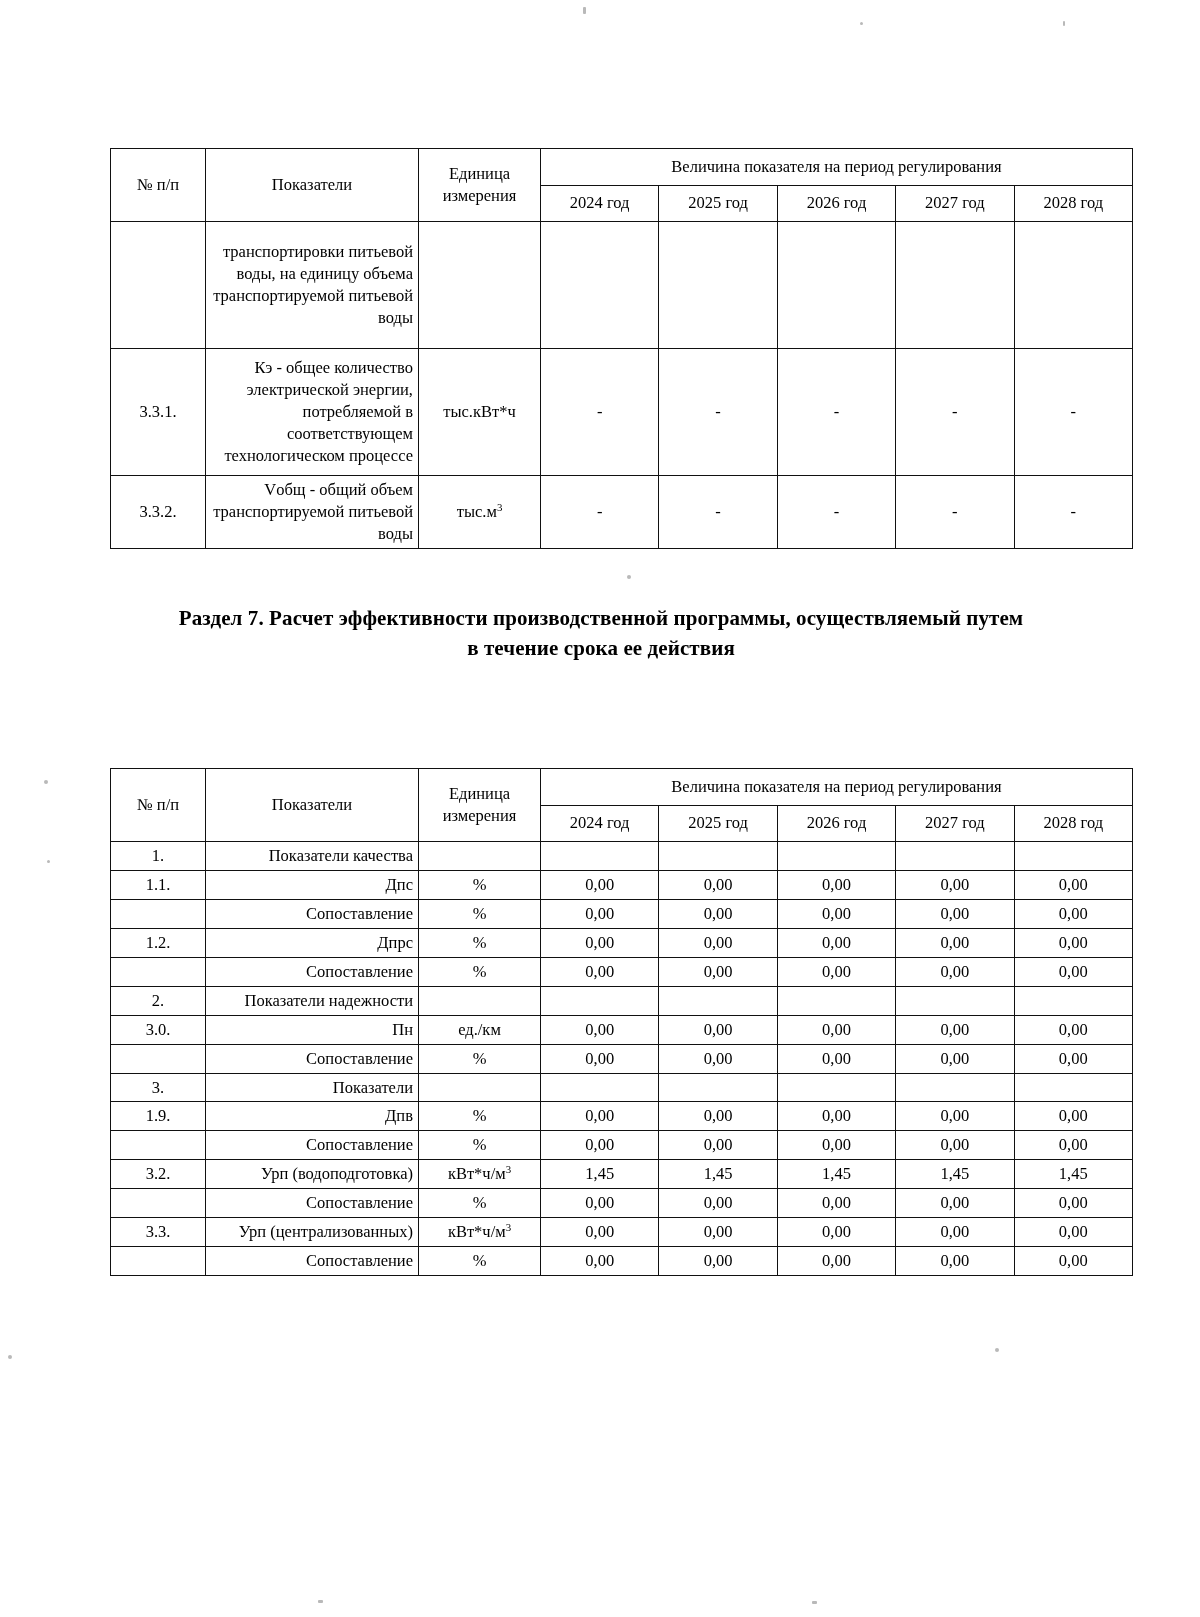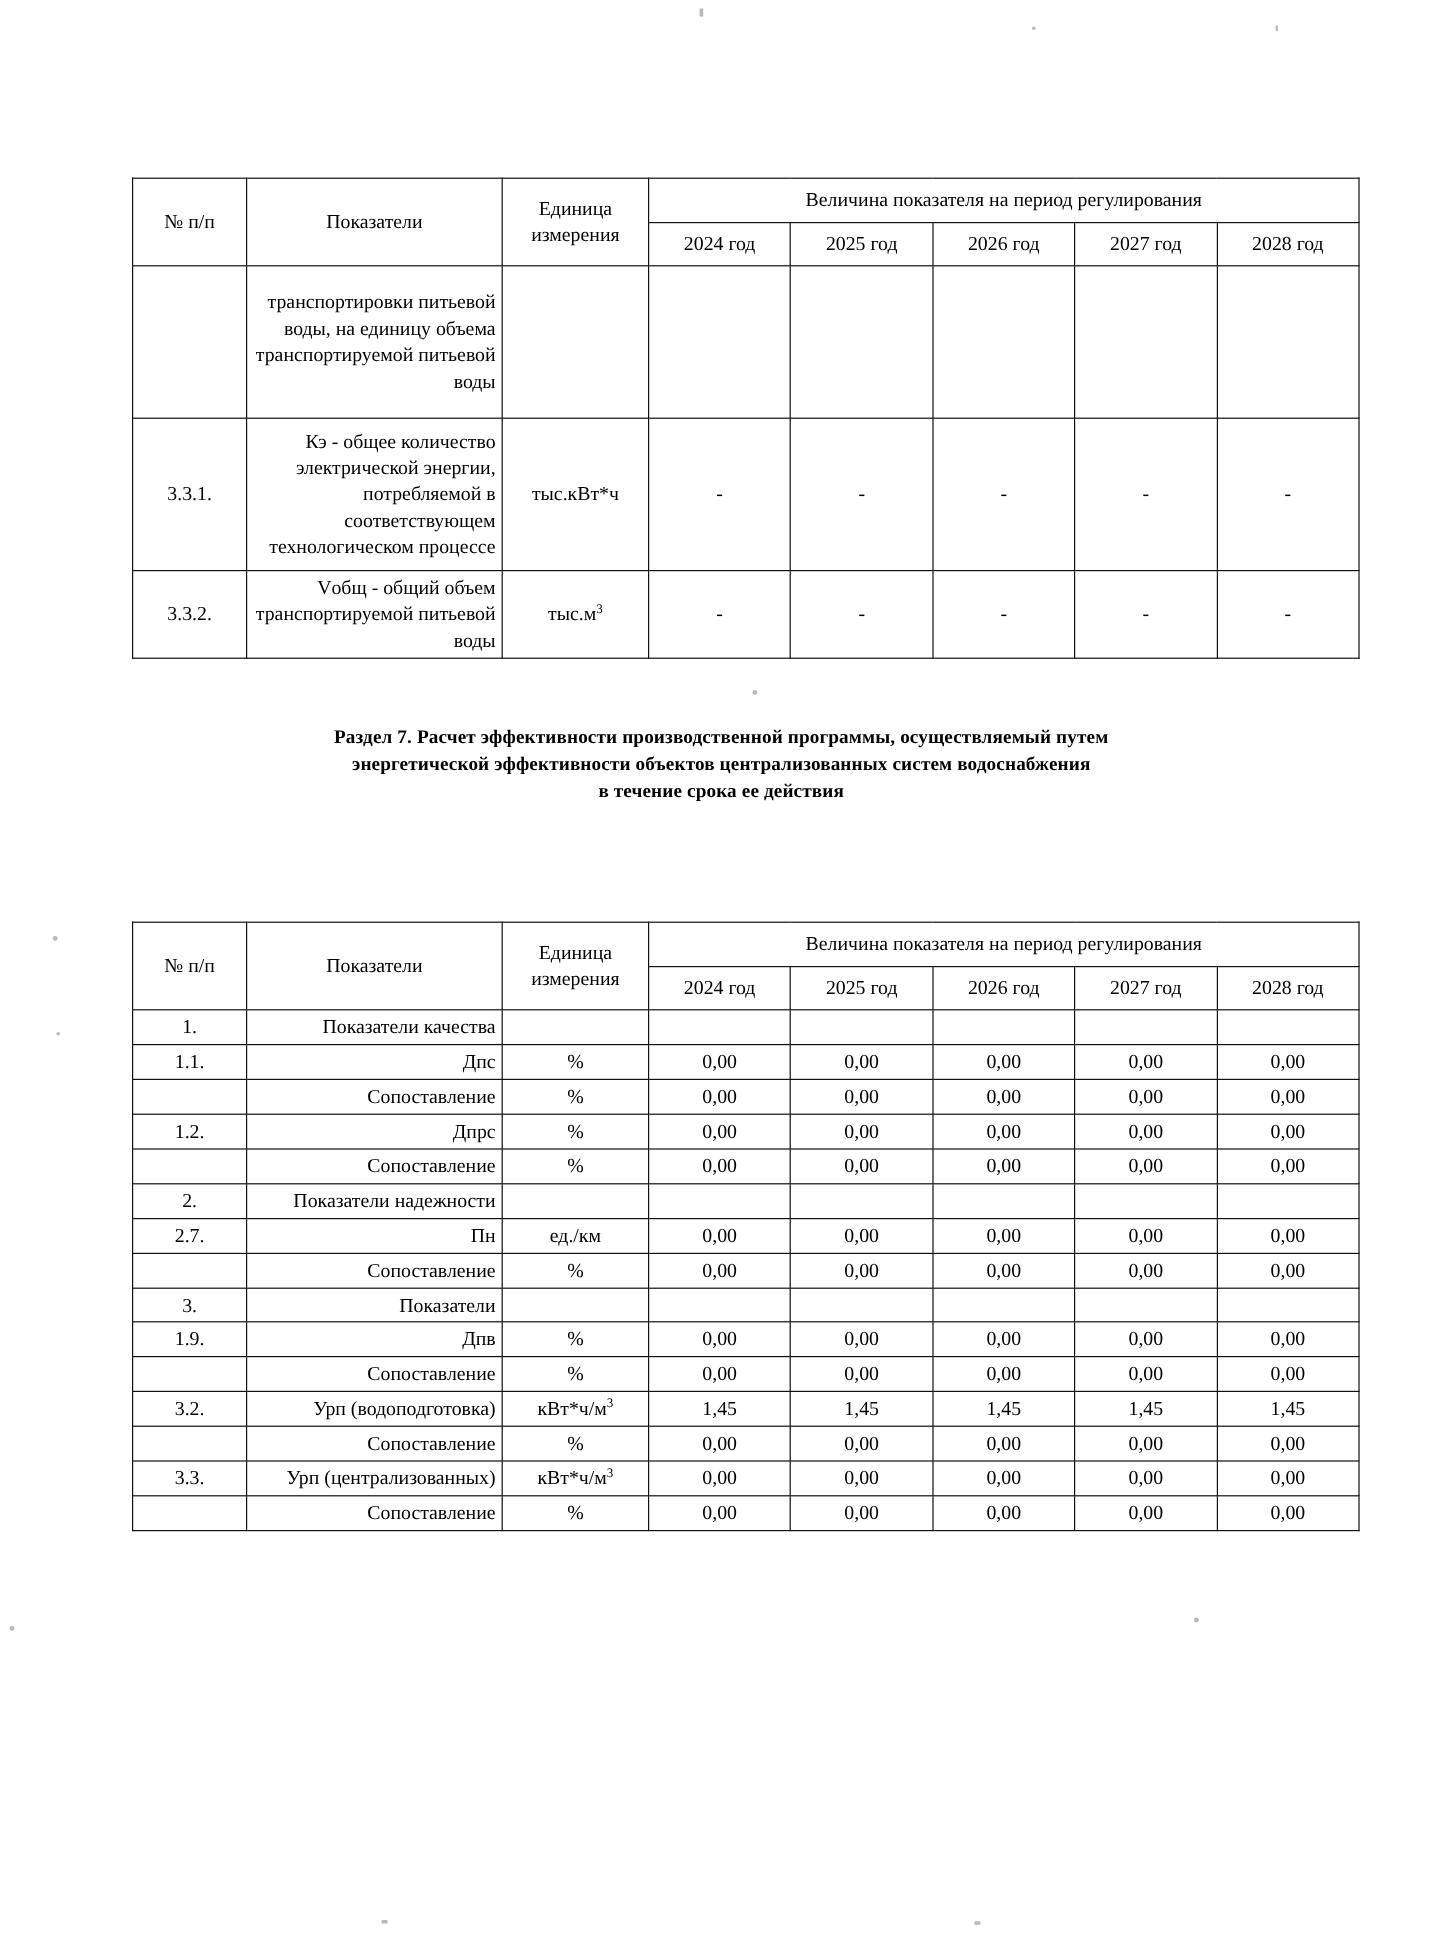--- a/index.html
+++ b/index.html
@@ -76,21 +76,21 @@
 
   
   .section-heading {
     position: absolute;
     left: 118px;
     top: 604px;
     width: 966px;
     text-align: center;
     font-family: "Liberation Serif", "DejaVu Serif", serif;
     font-weight: bold;
-    font-size: 16px;
+    font-size: 21px;
     line-height: 1.42;
     letter-spacing: 0.1px;
   }
   .section-heading .ln { display: block; }
 
   sup { font-size: 0.66em; vertical-align: super; line-height: 0; }
 
   
   .speck {
     position: absolute;
@@ -175,21 +175,20 @@
         <td class="dash">-</td>
         <td class="dash">-</td>
         <td class="dash">-</td>
         <td class="dash">-</td>
       </tr>
     </tbody>
   </table>
 
   <div class="section-heading">
     <span class="ln">Раздел 7.  Расчет эффективности производственной программы, осуществляемый путем</span>
-    <span class="ln">энергетической эффективности объектов централизованных систем водоснабжения</span>
     <span class="ln">в течение срока ее действия</span>
   </div>
 
   <table class="doc-table t2">
     <colgroup>
       <col class="c-num">
         <col class="c-ind">
         <col class="c-unit">
       <col class="c-yr">
         <col class="c-yr">
@@ -270,21 +269,21 @@
           <td class="c-center">2.</td>
           <td class="ind-cell">Показатели надежности</td>
           <td class="c-center"></td>
           <td class="c-center"></td>
           <td class="c-center"></td>
           <td class="c-center"></td>
           <td class="c-center"></td>
           <td class="c-center"></td>
         </tr>
         <tr>
-          <td class="c-center">2.7.</td>
+          <td class="c-center">3.0.</td>
           <td class="ind-cell">Пн</td>
           <td class="c-center">ед./км</td>
           <td class="c-center">0,00</td>
           <td class="c-center">0,00</td>
           <td class="c-center">0,00</td>
           <td class="c-center">0,00</td>
           <td class="c-center">0,00</td>
         </tr>
         <tr>
           <td class="c-center"></td>

